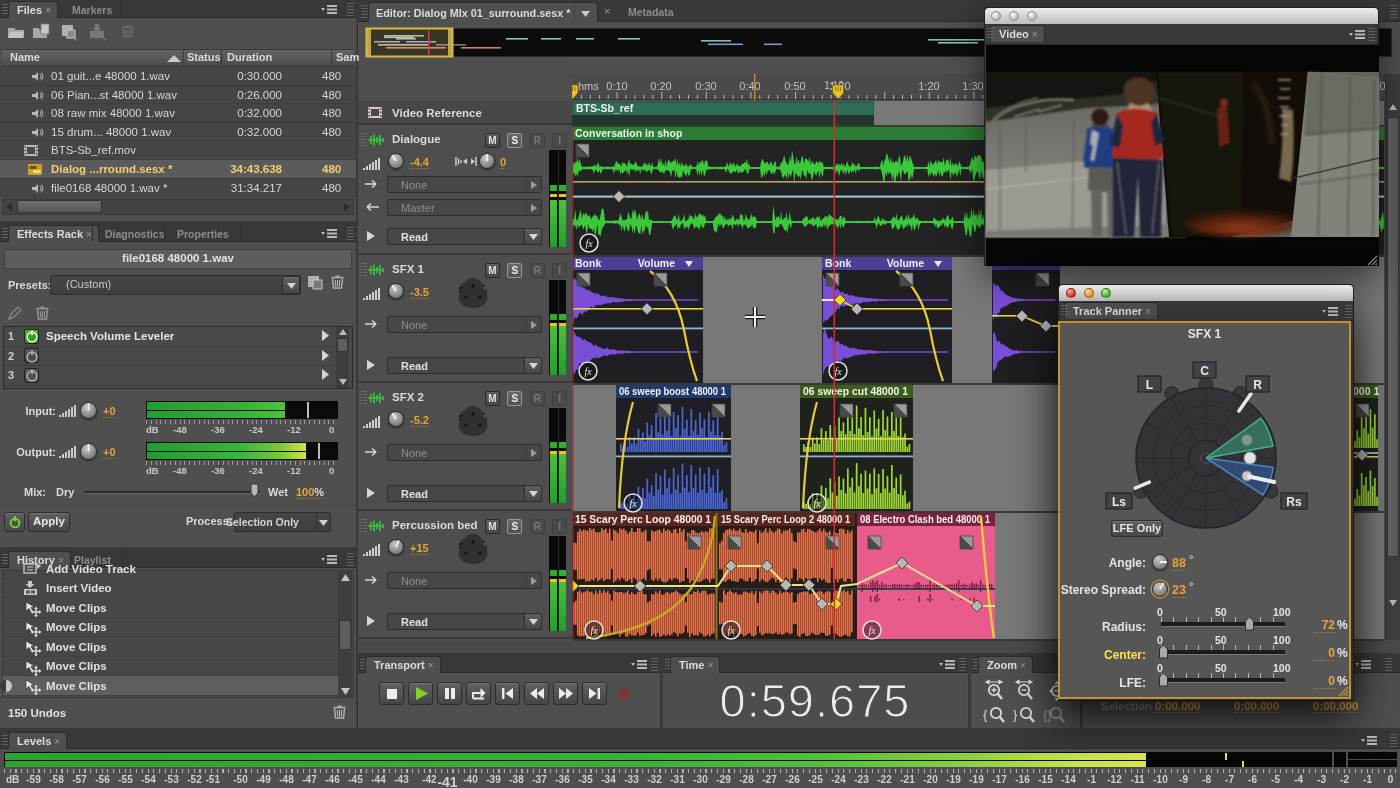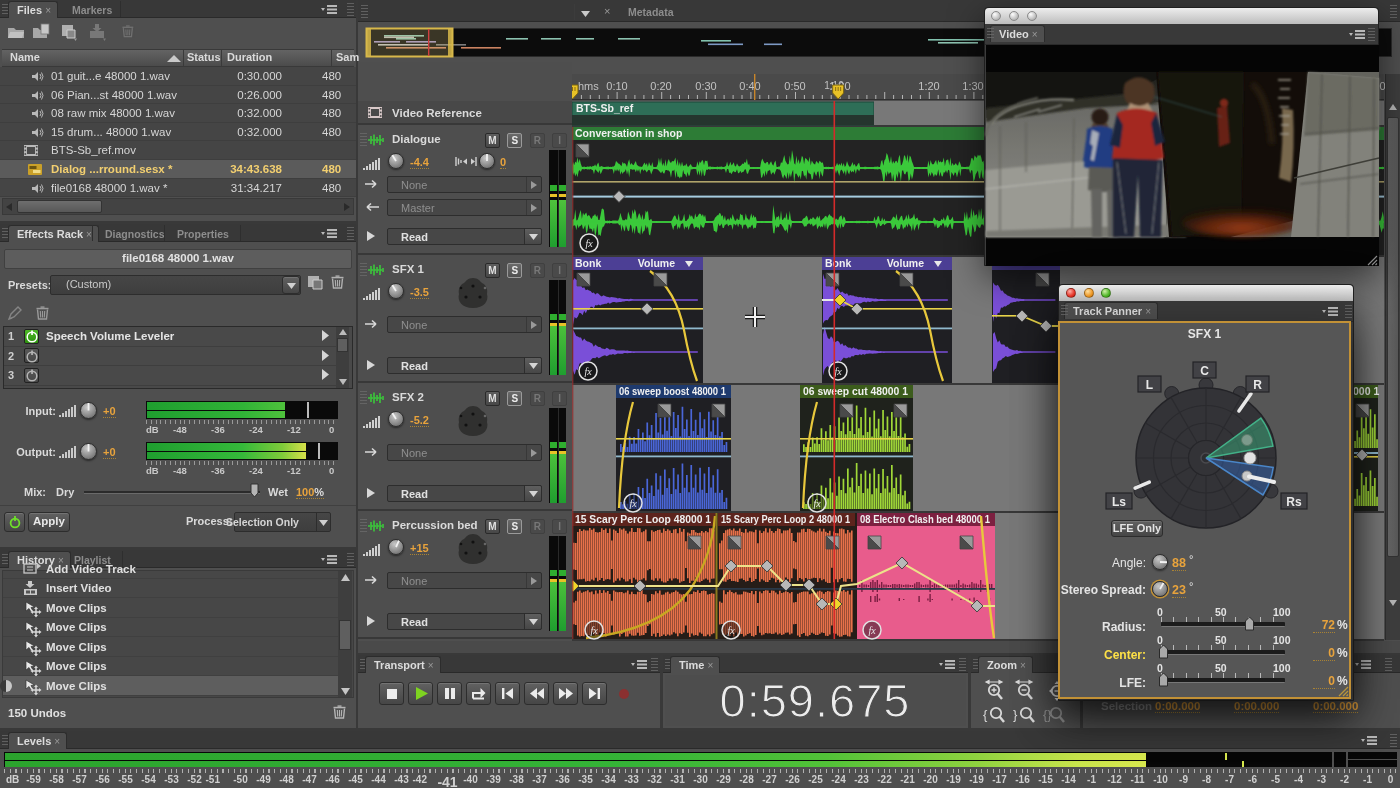--- a/index.html
+++ b/index.html
@@ -16,20 +16,21 @@
 .lbl{position:absolute;color:#dadada;font-size:11px;font-weight:bold;white-space:nowrap}
 .dim{color:#8f8f8f}
 .org{color:#e8a33c;font-weight:bold;border-bottom:1px dotted #a98334}
 .row{position:absolute;left:0;right:0;border-bottom:1px solid #3e3e3e;color:#d6d6d6;font-size:11px}
 svg{position:absolute;overflow:visible}
 .knob{position:absolute;border-radius:50%;background:radial-gradient(circle at 40% 30%,#c7c7c7,#8e8e8e 55%,#5f5f5f);border:1px solid #2e2e2e;box-shadow:0 1px 2px rgba(0,0,0,.5)}
 </style></head><body>
 <div class="panel" style="left:358px;top:0;width:1042px;height:653px">
 <div class="tb" style="height:22px"></div>
 <div class="grip" style="left:3px;top:5px;height:13px"></div>
+<div class="tab" style="left:10px;top:2px;height:20px;line-height:20px;width:230px;padding:0;font-size:10.8px;text-indent:7px">Editor: Dialog MIx 01_surround.sesx *</div>
 <div class="p" style="left:216px;top:4px;width:1px;height:16px;background:#3c3c3c"></div>
 <svg class="p" style="left:223px;top:11px" width="9" height="6">
       <path d="M0 0 L9 0 L4.5 6 Z" fill="#c9c9c9"></path>
     </svg>
 <div class="p" style="left:246px;top:5px;color:#9a9a9a;font-size:11px">×</div>
 <div class="tabi" style="left:262px;top:5px">Metadata</div>
 <div class="grip" style="left:1032px;top:5px;height:13px"></div>
 <div class="p" style="left:8px;top:28px;width:1026px;height:29px;background:#0c0c0c;border:1px solid #2a2a2a"></div>
 <svg class="p" style="left:8px;top:28px" width="1026" height="29">
       <rect x="18" y="7" width="40" height="1.6" fill="#9ad6c2" opacity="0.9"></rect>
@@ -1216,21 +1217,21 @@
     <div class="p" style="left:182.5px;top:43px;width:24px;text-align:center;color:#d0d0d0;font-size:10px;font-weight:bold">-52</div>
     <div class="p" style="left:205.5px;top:43px;width:24px;color:#d0d0d0;font-size:10px;font-weight:bold">-51</div>
     <div class="p" style="left:228.5px;top:43px;width:24px;text-align:center;color:#d0d0d0;font-size:10px;font-weight:bold">-50</div>
     <div class="p" style="left:251.5px;top:43px;width:24px;text-align:center;color:#d0d0d0;font-size:10px;font-weight:bold">-49</div>
     <div class="p" style="left:274.5px;top:43px;width:24px;text-align:center;color:#d0d0d0;font-size:10px;font-weight:bold">-48</div>
     <div class="p" style="left:297.5px;top:43px;width:24px;text-align:center;color:#d0d0d0;font-size:10px;font-weight:bold">-47</div>
     <div class="p" style="left:320.5px;top:43px;width:24px;text-align:center;color:#d0d0d0;font-size:10px;font-weight:bold">-46</div>
     <div class="p" style="left:343.5px;top:43px;width:24px;text-align:center;color:#d0d0d0;font-size:10px;font-weight:bold">-45</div>
     <div class="p" style="left:366.5px;top:43px;width:24px;text-align:center;color:#d0d0d0;font-size:10px;font-weight:bold">-44</div>
     <div class="p" style="left:389.5px;top:43px;width:24px;text-align:center;color:#d0d0d0;font-size:10px;font-weight:bold">-43</div>
-    <div class="p" style="left:412.5px;top:43px;width:24px;text-align:left;color:#d0d0d0;font-size:10px;font-weight:bold">-42</div>
+    <div class="p" style="left:412.5px;top:43px;width:24px;text-align:right;color:#d0d0d0;font-size:10px;font-weight:bold">-42</div>
     <div class="p" style="left:435.5px;top:43px;width:24px;text-align:center;color:#d0d0d0;font-size:14px;font-weight:bold">-41</div>
     <div class="p" style="left:458.5px;top:43px;width:24px;text-align:center;color:#d0d0d0;font-size:10px;font-weight:bold">-40</div>
     <div class="p" style="left:481.5px;top:43px;width:24px;text-align:center;color:#d0d0d0;font-size:10px;font-weight:bold">-39</div>
     <div class="p" style="left:504.5px;top:43px;width:24px;text-align:center;color:#d0d0d0;font-size:10px;font-weight:bold">-38</div>
     <div class="p" style="left:527.5px;top:43px;width:24px;text-align:center;color:#d0d0d0;font-size:10px;font-weight:bold">-37</div>
     <div class="p" style="left:550.5px;top:43px;width:24px;text-align:center;color:#d0d0d0;font-size:10px;font-weight:bold">-36</div>
     <div class="p" style="left:573.5px;top:43px;width:24px;text-align:center;color:#d0d0d0;font-size:10px;font-weight:bold">-35</div>
     <div class="p" style="left:596.5px;top:43px;width:24px;text-align:center;color:#d0d0d0;font-size:10px;font-weight:bold">-34</div>
     <div class="p" style="left:619.5px;top:43px;width:24px;text-align:center;color:#d0d0d0;font-size:10px;font-weight:bold">-33</div>
     <div class="p" style="left:642.5px;top:43px;width:24px;text-align:center;color:#d0d0d0;font-size:10px;font-weight:bold">-32</div>
@@ -1424,21 +1425,21 @@
     <text x="1149.5" y="388.5" font-size="12" font-weight="bold" fill="#e8e8e8" text-anchor="middle" font-family="Liberation Sans">L</text>
     <rect x="1246" y="376" width="23" height="16" fill="#424246" stroke="#232327" stroke-width="1.2"></rect>
     <text x="1257.5" y="388.5" font-size="12" font-weight="bold" fill="#e8e8e8" text-anchor="middle" font-family="Liberation Sans">R</text>
     <rect x="1106" y="493" width="26" height="16" fill="#424246" stroke="#232327" stroke-width="1.2"></rect>
     <text x="1119.0" y="505.5" font-size="12" font-weight="bold" fill="#e8e8e8" text-anchor="middle" font-family="Liberation Sans">Ls</text>
     <rect x="1281" y="493" width="26" height="16" fill="#424246" stroke="#232327" stroke-width="1.2"></rect>
     <text x="1294.0" y="505.5" font-size="12" font-weight="bold" fill="#e8e8e8" text-anchor="middle" font-family="Liberation Sans">Rs</text>
   </svg>
 <div class="btn" style="left:1111px;top:520px;width:52px;height:17px;border-radius:3px"></div>
 <div class="p" style="left:1111px;top:522px;width:52px;text-align:center;color:#e4e4e4;font-size:11px;font-weight:bold">LFE Only</div>
-<div class="p" style="left:1060px;top:556px;width:86px;text-align:right;color:#e4e4e4;font-size:12px;font-weight:normal">Angle:</div>
+<div class="p" style="left:1060px;top:556px;width:86px;text-align:right;color:#e4e4e4;font-size:12px;font-weight:bold">Angle:</div>
 <div class="knob" style="left:1152px;top:554px;width:16px;height:16px"></div>
 <svg class="p" style="left:0;top:0" width="1" height="1">
     <line x1="1160.0" y1="562.0" x2="1166.9957357891337" y2="562.2442964769175" stroke="#f2f2f2" stroke-width="1.8"></line>
   </svg>
 <div class="p org" style="left:1172px;top:556px;font-size:12.5px">88</div>
 <div class="p" style="left:1189px;top:553px;color:#e4e4e4;font-size:11px">°</div>
 <div class="p" style="left:1060px;top:583px;width:86px;text-align:right;color:#e4e4e4;font-size:12px;font-weight:bold">Stereo Spread:</div>
 <div class="knob" style="left:1152px;top:581px;width:16px;height:16px;box-shadow:0 0 0 1.5px #c29136"></div>
 <svg class="p" style="left:0;top:0" width="1" height="1">
     <line x1="1160.0" y1="589.0" x2="1163.5" y2="582.937822173509" stroke="#f2f2f2" stroke-width="1.8"></line>

